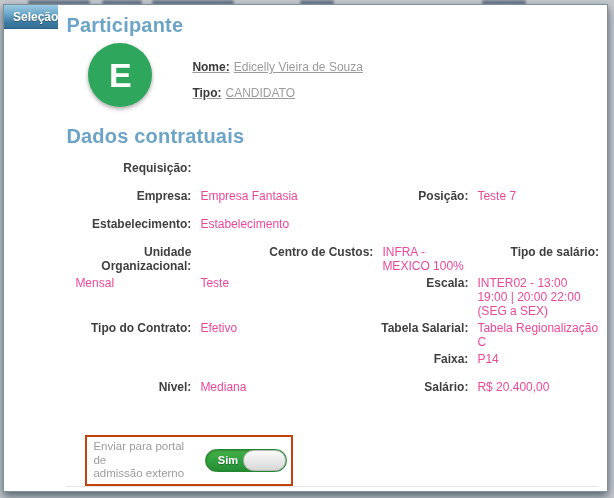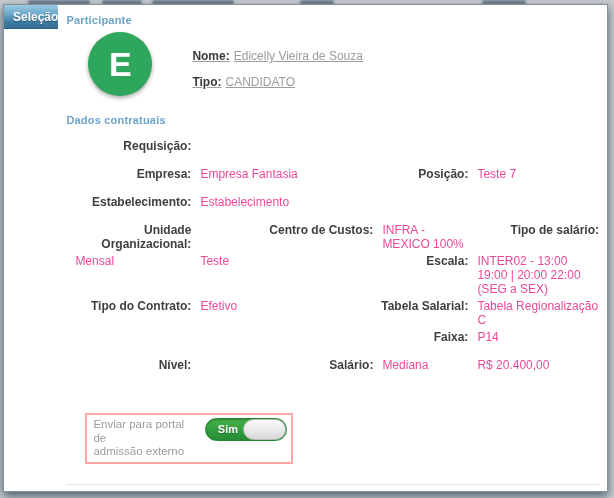--- a/index.html
+++ b/index.html
@@ -16,21 +16,21 @@
     display:flex; flex-direction:row;
   }
   .titlebar {
     height:24px; flex:0 0 24px; display:flex; align-items:center; padding-left:9px;
     background:linear-gradient(180deg,#9ccae2 0%,#6aa8ca 40%,#3d7ca3 75%,#356f94 100%);
     border-bottom:1px solid #2a6288;
     color:#fff; font-weight:bold; font-size:12px; text-shadow:0 1px 1px rgba(0,0,0,.35);
   }
   .body { flex:1; padding:0 8px; display:flex; flex-direction:column; }
 
-  h2.section { font-size:11px; font-weight:bold; color:#6ca4c8; letter-spacing:.2px; }
+  h2.section { font-size:20px; font-weight:bold; color:#6ca4c8; letter-spacing:.2px; }
   .h-participante { margin-top:9px; }
   .h-dados { margin-top:13px; }
 
   .participant-row { display:flex; margin-top:6px; margin-left:22px; }
   .avatar {
     width:64px; height:64px; border-radius:50%; background:#2ea65c;
     color:#fff; font-size:34px; font-weight:bold;
     display:flex; align-items:center; justify-content:center;
     box-shadow:0 2px 4px rgba(0,0,0,.35);
   }
@@ -38,22 +38,22 @@
   .p-field { margin-bottom:12px; color:#9c9c9c;text-decoration:underline; }
   .p-field b { color:#3a3a3a; margin-right:4px; }
 
   .grid { margin-top:10px; display:grid; grid-template-columns:125px 182px 95px auto; }
   .grid .cell { min-height:28px; padding-top:3px; }
   .lab { font-weight:bold; color:#3f3f3f; text-align:right; }
   .val { color:#ec4899; padding-left:9px; white-space:pre-line; }
 
   .toggle-row {
     margin-left:19px; margin-top:2px; width:208px;
-    border:2px solid #fca5a5; padding:3px 4px 3px 6px;
-    display:flex; align-items:flex-start;
+    border:2px solid #c2410c; padding:3px 4px 3px 6px;
+    display:flex; align-items:center;
   }
   .toggle-label { width:110px; font-size:11.5px; line-height:13.5px; color:#9c9c9c; white-space:pre-line; }
   .toggle {
     position:relative; margin-left:5px; width:85px; height:23px; border-radius:12px;
     background:linear-gradient(180deg,#46b146 0%,#2f9e3f 55%,#268c33 100%);
     border:1px solid #23862f; cursor:pointer;
     box-shadow:inset 0 1px 2px rgba(0,0,0,.25);
   }
   .toggle .on-text {
     position:absolute; left:0; top:0; width:44px; height:25px; line-height:21px;
@@ -134,23 +134,23 @@
       <div class="cell val">Efetivo</div>
 
       <div class="cell lab">Tabela Salarial:</div>
       <div class="cell val">Tabela Regionalização C</div>
       <div class="cell lab"></div>
       <div class="cell val"></div>
 
       <div class="cell lab">Faixa:</div>
       <div class="cell val">P14</div>
       <div class="cell lab">Nível:</div>
+      <div class="cell val">Mediana</div>
+
       <div class="cell lab">Salário:</div>
-
-      <div class="cell val">Mediana</div>
       <div class="cell val">R$ 20.400,00</div>
       <div class="cell lab"></div>
       <div class="cell val"></div>
     </div>
 
     <div class="toggle-row">
       <div class="toggle-label">Enviar para portal de
 admissão externo</div>
       <div class="toggle">
         <span class="on-text">Sim</span>

